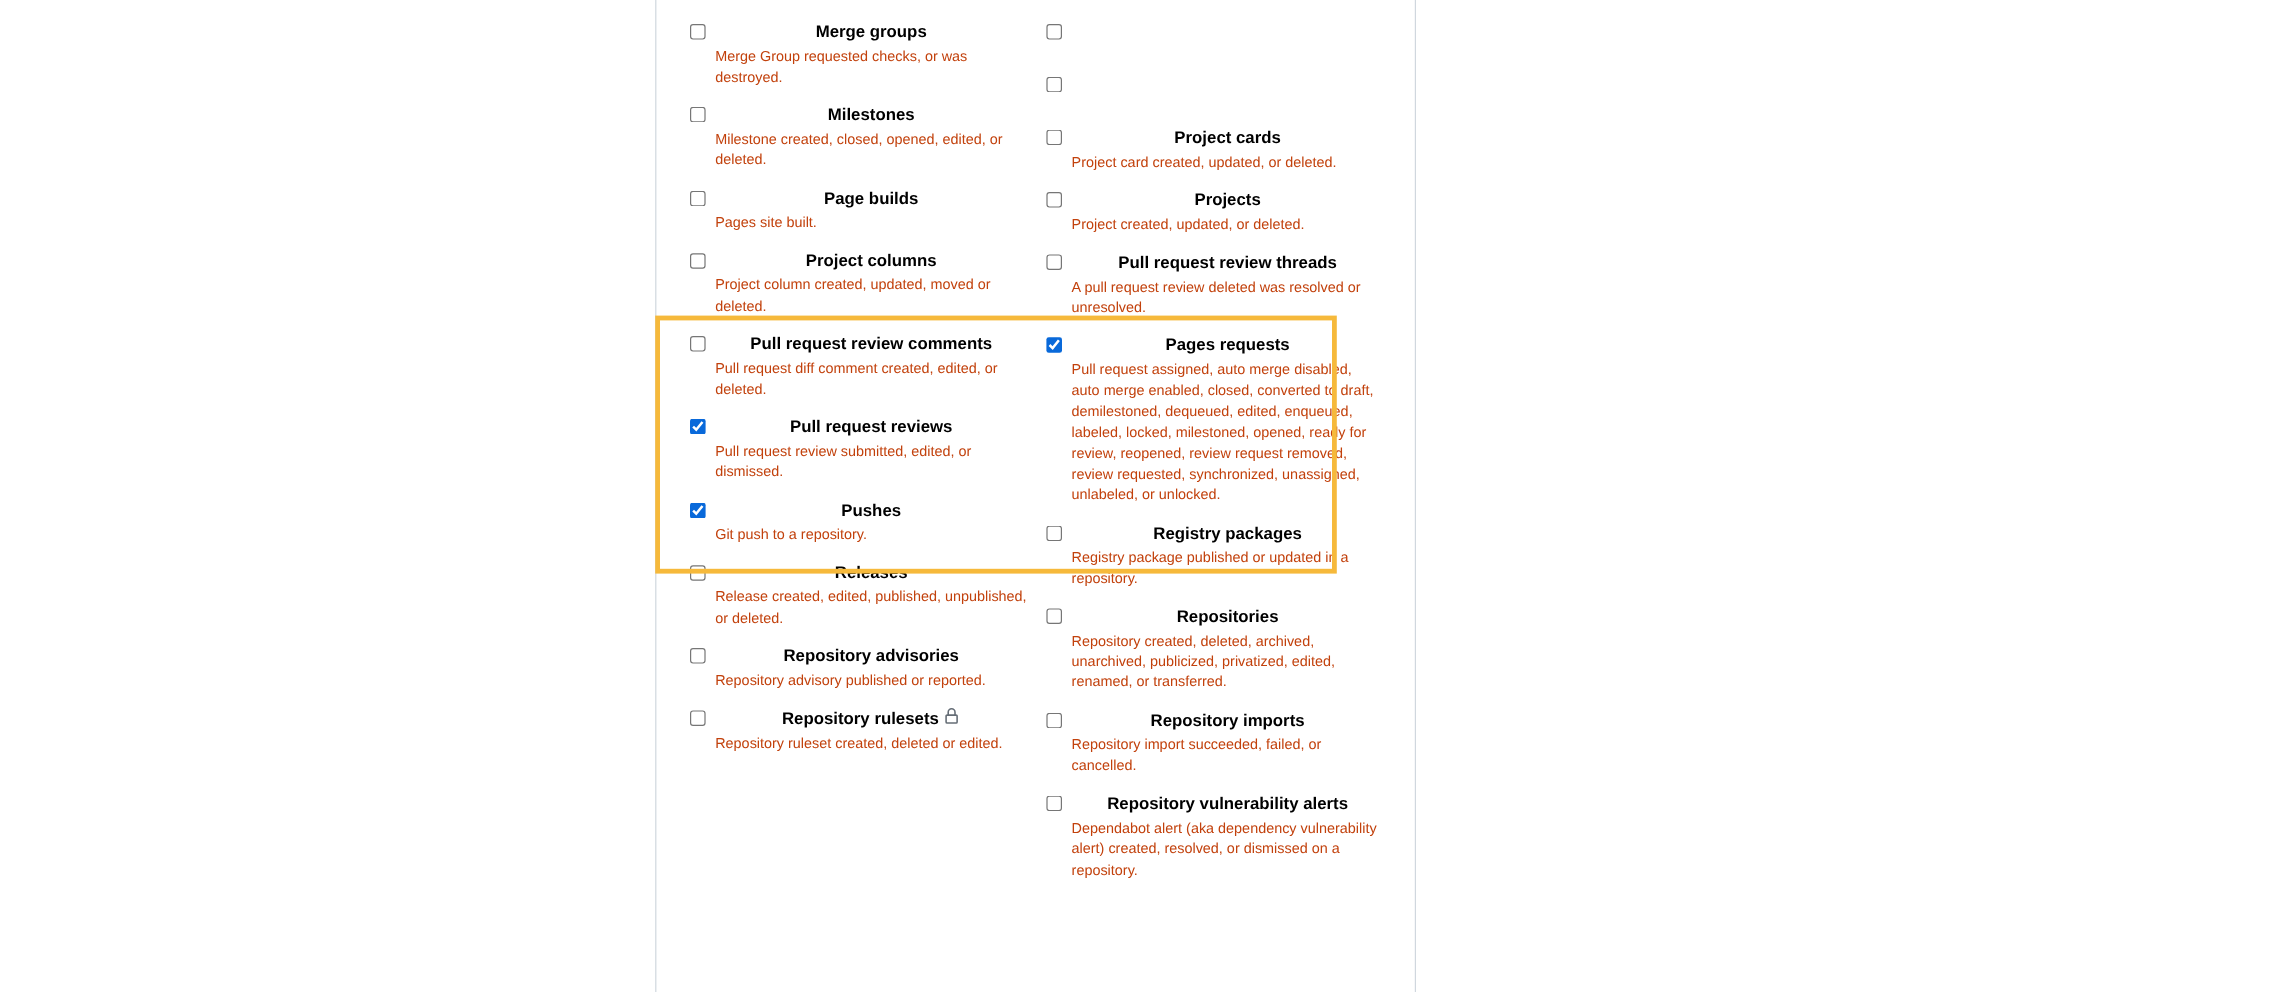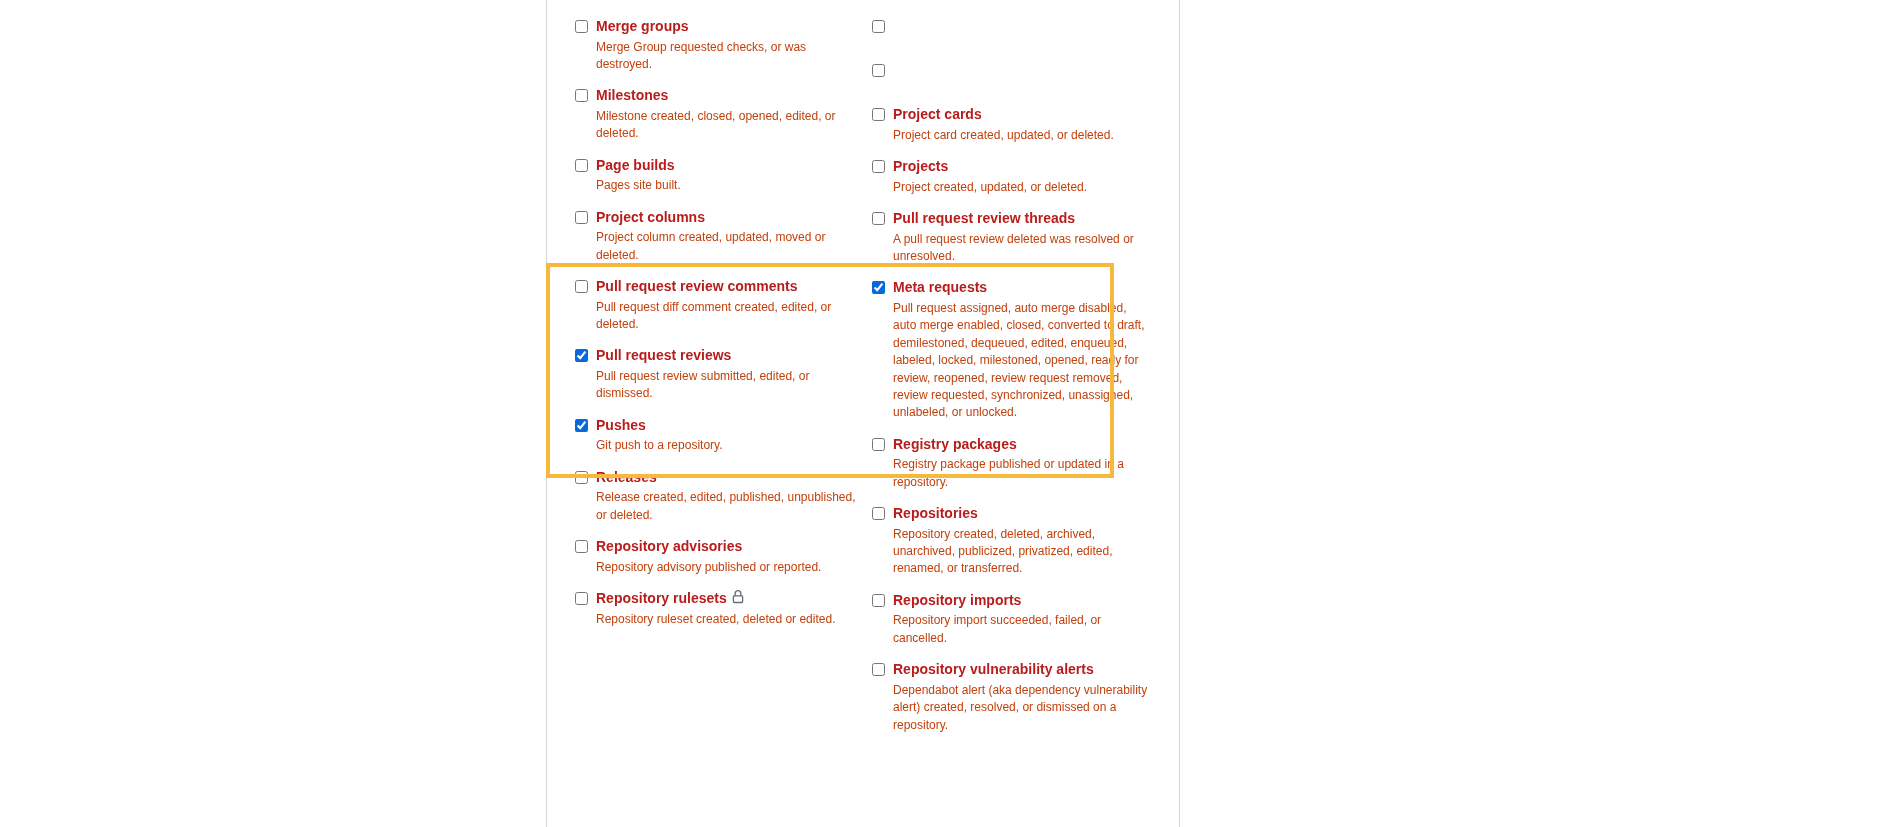--- a/index.html
+++ b/index.html
@@ -48,24 +48,25 @@
       height: 13px;
       flex: none;
       accent-color: #0969da;
     }
     .evbody {
       flex: 1;
       min-width: 0;
       padding-right: 6px;
     }
     .ev-title {
-      color: #b91c1c;
+      color: #000000;
       font-weight: 600;
       font-size: 14px;
       line-height: 1.4;
+      text-align: center;
     }
     .ev-desc {
       color: #c2410c;
       font-size: 12px;
       line-height: 1.45;
       margin-top: 2px;
     }
     .lock-icon {
       display: inline-block;
       vertical-align: -1px;
@@ -182,21 +183,21 @@
           <label class="event">
             <input type="checkbox" class="cb" style="">
             <div class="evbody">
               <div class="ev-title"><span>Pull request review threads</span></div>
               <div class="ev-desc">A pull request review deleted was resolved or unresolved.</div>
             </div>
           </label>
           <label class="event">
             <input type="checkbox" class="cb" checked="" style="">
             <div class="evbody">
-              <div class="ev-title"><span>Meta requests</span></div>
+              <div class="ev-title"><span>Pages requests</span></div>
               <div class="ev-desc">Pull request assigned, auto merge disabled, auto merge enabled, closed, converted to draft, demilestoned, dequeued, edited, enqueued, labeled, locked, milestoned, opened, ready for review, reopened, review request removed, review requested, synchronized, unassigned, unlabeled, or unlocked.</div>
             </div>
           </label>
           <label class="event">
             <input type="checkbox" class="cb" style="">
             <div class="evbody">
               <div class="ev-title"><span>Registry packages</span></div>
               <div class="ev-desc">Registry package published or updated in a repository.</div>
             </div>
           </label>

